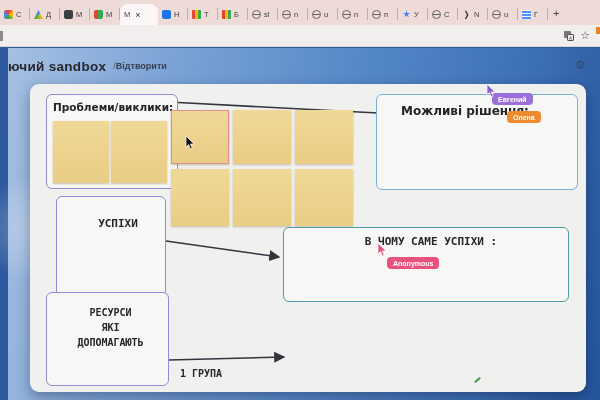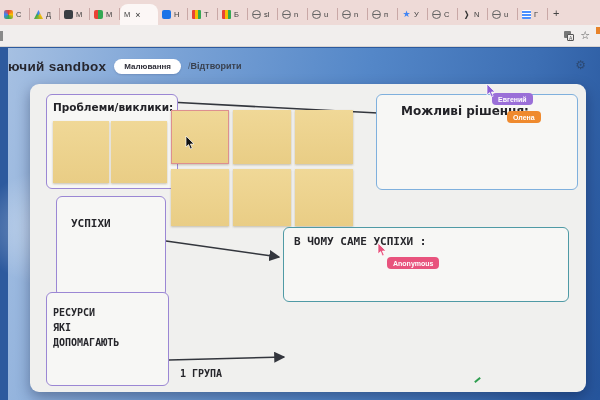--- a/index.html
+++ b/index.html
@@ -49,21 +49,21 @@
   .play-link { font-size:9px; color:#39414f; font-weight:bold; }
   .gear { position:absolute; right:22px; top:4px; font-size:12px; color:#2c4a74; }
   .side-overlay { position:absolute; right:0; top:12px; width:8px; height:36px; background:#2f2f2f; border-radius:2px 0 0 2px; color:#ddd; font-size:5px; display:flex; align-items:flex-end; justify-content:center; padding-bottom:2px; }
 
   
   .whiteboard { position:absolute; left:22px; top:36px; width:556px; height:308px; background:#f0f0ee; border-radius:9px; box-shadow:0 5px 14px rgba(0,10,40,.35); }
   .connector-svg { position:absolute; inset:0; width:556px; height:308px; z-index:1; pointer-events:none; }
 
   .wb-box { position:absolute; background:#f7f7f5; border-radius:6px; z-index:2; }
   .box-title-hand { font-weight:bold; color:#232328; font-family:"DejaVu Sans", sans-serif; }
-  .box-title-mono { font-family:"DejaVu Sans Mono", monospace; font-weight:bold; color:#26262b; }
+  .box-title-mono { font-family:"DejaVu Sans Mono", monospace; font-weight:bold; color:#26262b;text-align:center; }
 
   .problems-box { left:16px; top:10px; width:132px; height:95px; border:1.5px solid #9b87d4; }
   .problems-box .box-title-hand { padding:6px 0 0 6px; font-size:10.5px; }
   .sticky { position:absolute; background:linear-gradient(180deg,#f0d897,#e9cd85); box-shadow:0 1px 2px rgba(90,70,20,.3); z-index:2; }
   .sticky.selected { border:1.5px solid #dd8f8f; }
 
   .solutions-box { left:346px; top:10px; width:202px; height:96px; border:1.5px solid #7fb0dd; }
   .solutions-box .box-title-hand { padding:9px 0 0 24px; font-size:12px; }
 
   .successes-box { left:26px; top:112px; width:110px; height:101px; border:1.5px solid #9b87d4; }
@@ -191,21 +191,20 @@
     <span class="star-icon">☆</span>
   </span>
   <span class="ext-badge"></span>
 </div>
 
 <div class="page">
   <div class="cloud"></div>
 
   <div class="pad-toolbar">
     <span class="pad-title">ючий sandbox</span>
-    <span class="mode-pill">Малювання</span>
     <span class="tool-sep">/</span>
     <span class="play-link">Відтворити</span>
     <span class="gear">⚙</span>
   </div>
   <div class="side-overlay">M</div>
 
   <div class="whiteboard">
 
     <svg class="connector-svg" viewBox="0 0 556 308">
       <defs>

